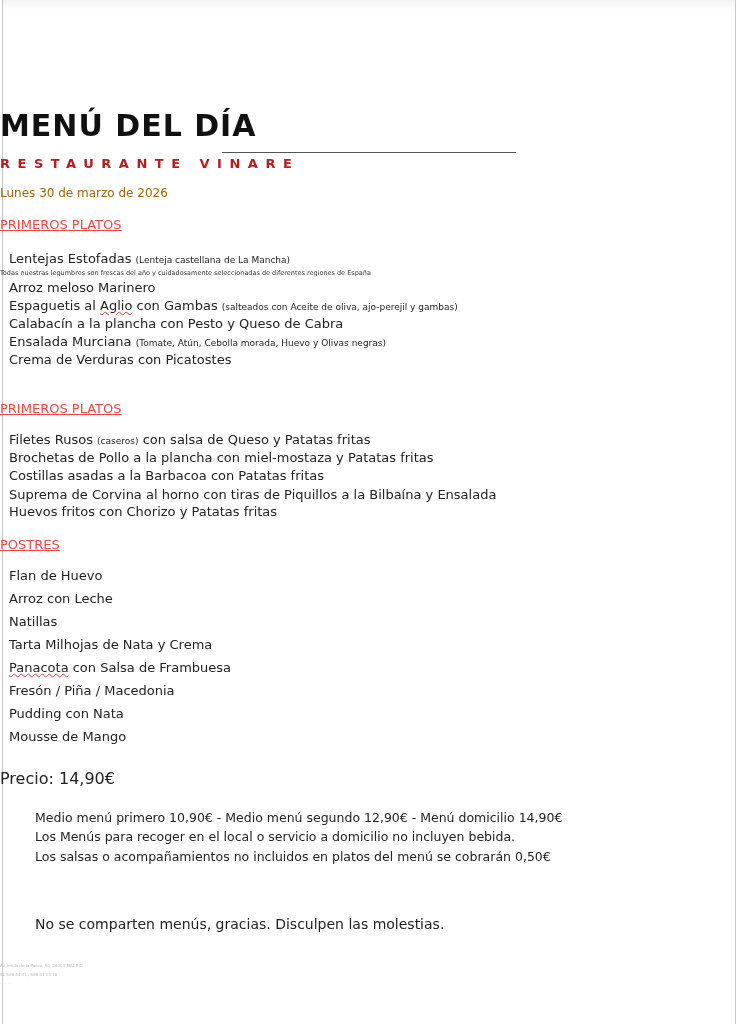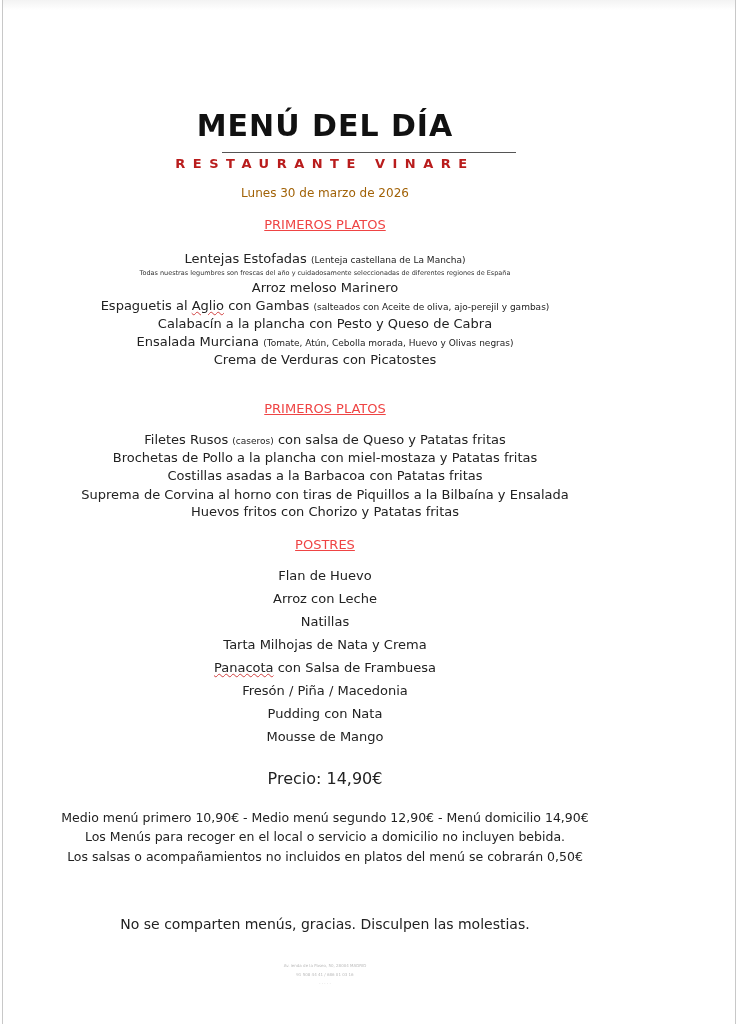--- a/index.html
+++ b/index.html
@@ -5,36 +5,36 @@
   html, body { margin: 0; padding: 0; }
   body {
     width: 738px; height: 1024px; background: #ffffff; overflow: hidden;
     font-family: "DejaVu Sans", sans-serif; color: #1a1a1a; position: relative;
   }
   .page {
     position: absolute; left: 2px; top: 0; width: 732px; height: 1024px;
     border-left: 1px solid #c8c8c8; border-right: 1px solid #c8c8c8;
     background: linear-gradient(#f3f3f3 0px, #ffffff 10px);
   }
-  .c { position: absolute; left: 0; width: 650px; text-align: center; white-space: nowrap; }
+  .c { position: absolute; left: 0; width: 650px; white-space: nowrap; }
   .title {
     top: 108px; font-family: "DejaVu Sans", sans-serif; font-weight: bold;
     font-size: 30px; letter-spacing: 1px; color: #111;
   }
   .rule { position: absolute; left: 222px; width: 294px; top: 152px; height: 1px; background: #555; }
   .subtitle {
     top: 156px; font-weight: bold; font-size: 13px; letter-spacing: 7.5px; color: #b91c1c;
   }
   .date { top: 186px; font-size: 12px; color: #a16207; }
   .section { font-size: 13px; text-decoration: underline; color: #ef4444; }
-  .dish { font-size: 13px; color: #222; line-height: 18px; }
+  .dish { font-size: 13px; color: #222; line-height: 18px; margin-left: 9px; }
   .dish small { font-size: 9px; }
   .note { font-size: 6.5px; color: #333; }
   .price { font-size: 16px; color: #222; }
-  .info { font-size: 12.5px; color: #222; }
+  .info { font-size: 12.5px; color: #222; padding-left: 35px; }
   .info.big { font-size: 14px; margin-top: 48px; }
   .foot { font-size: 4px; color: #bbb; }
   .spell { text-decoration: underline wavy #d04040; text-decoration-thickness: 1px; }
 </style>
 </head>
 <body>
 
 <div class="page"></div>
 
 <div class="c title">MENÚ DEL DÍA</div>

